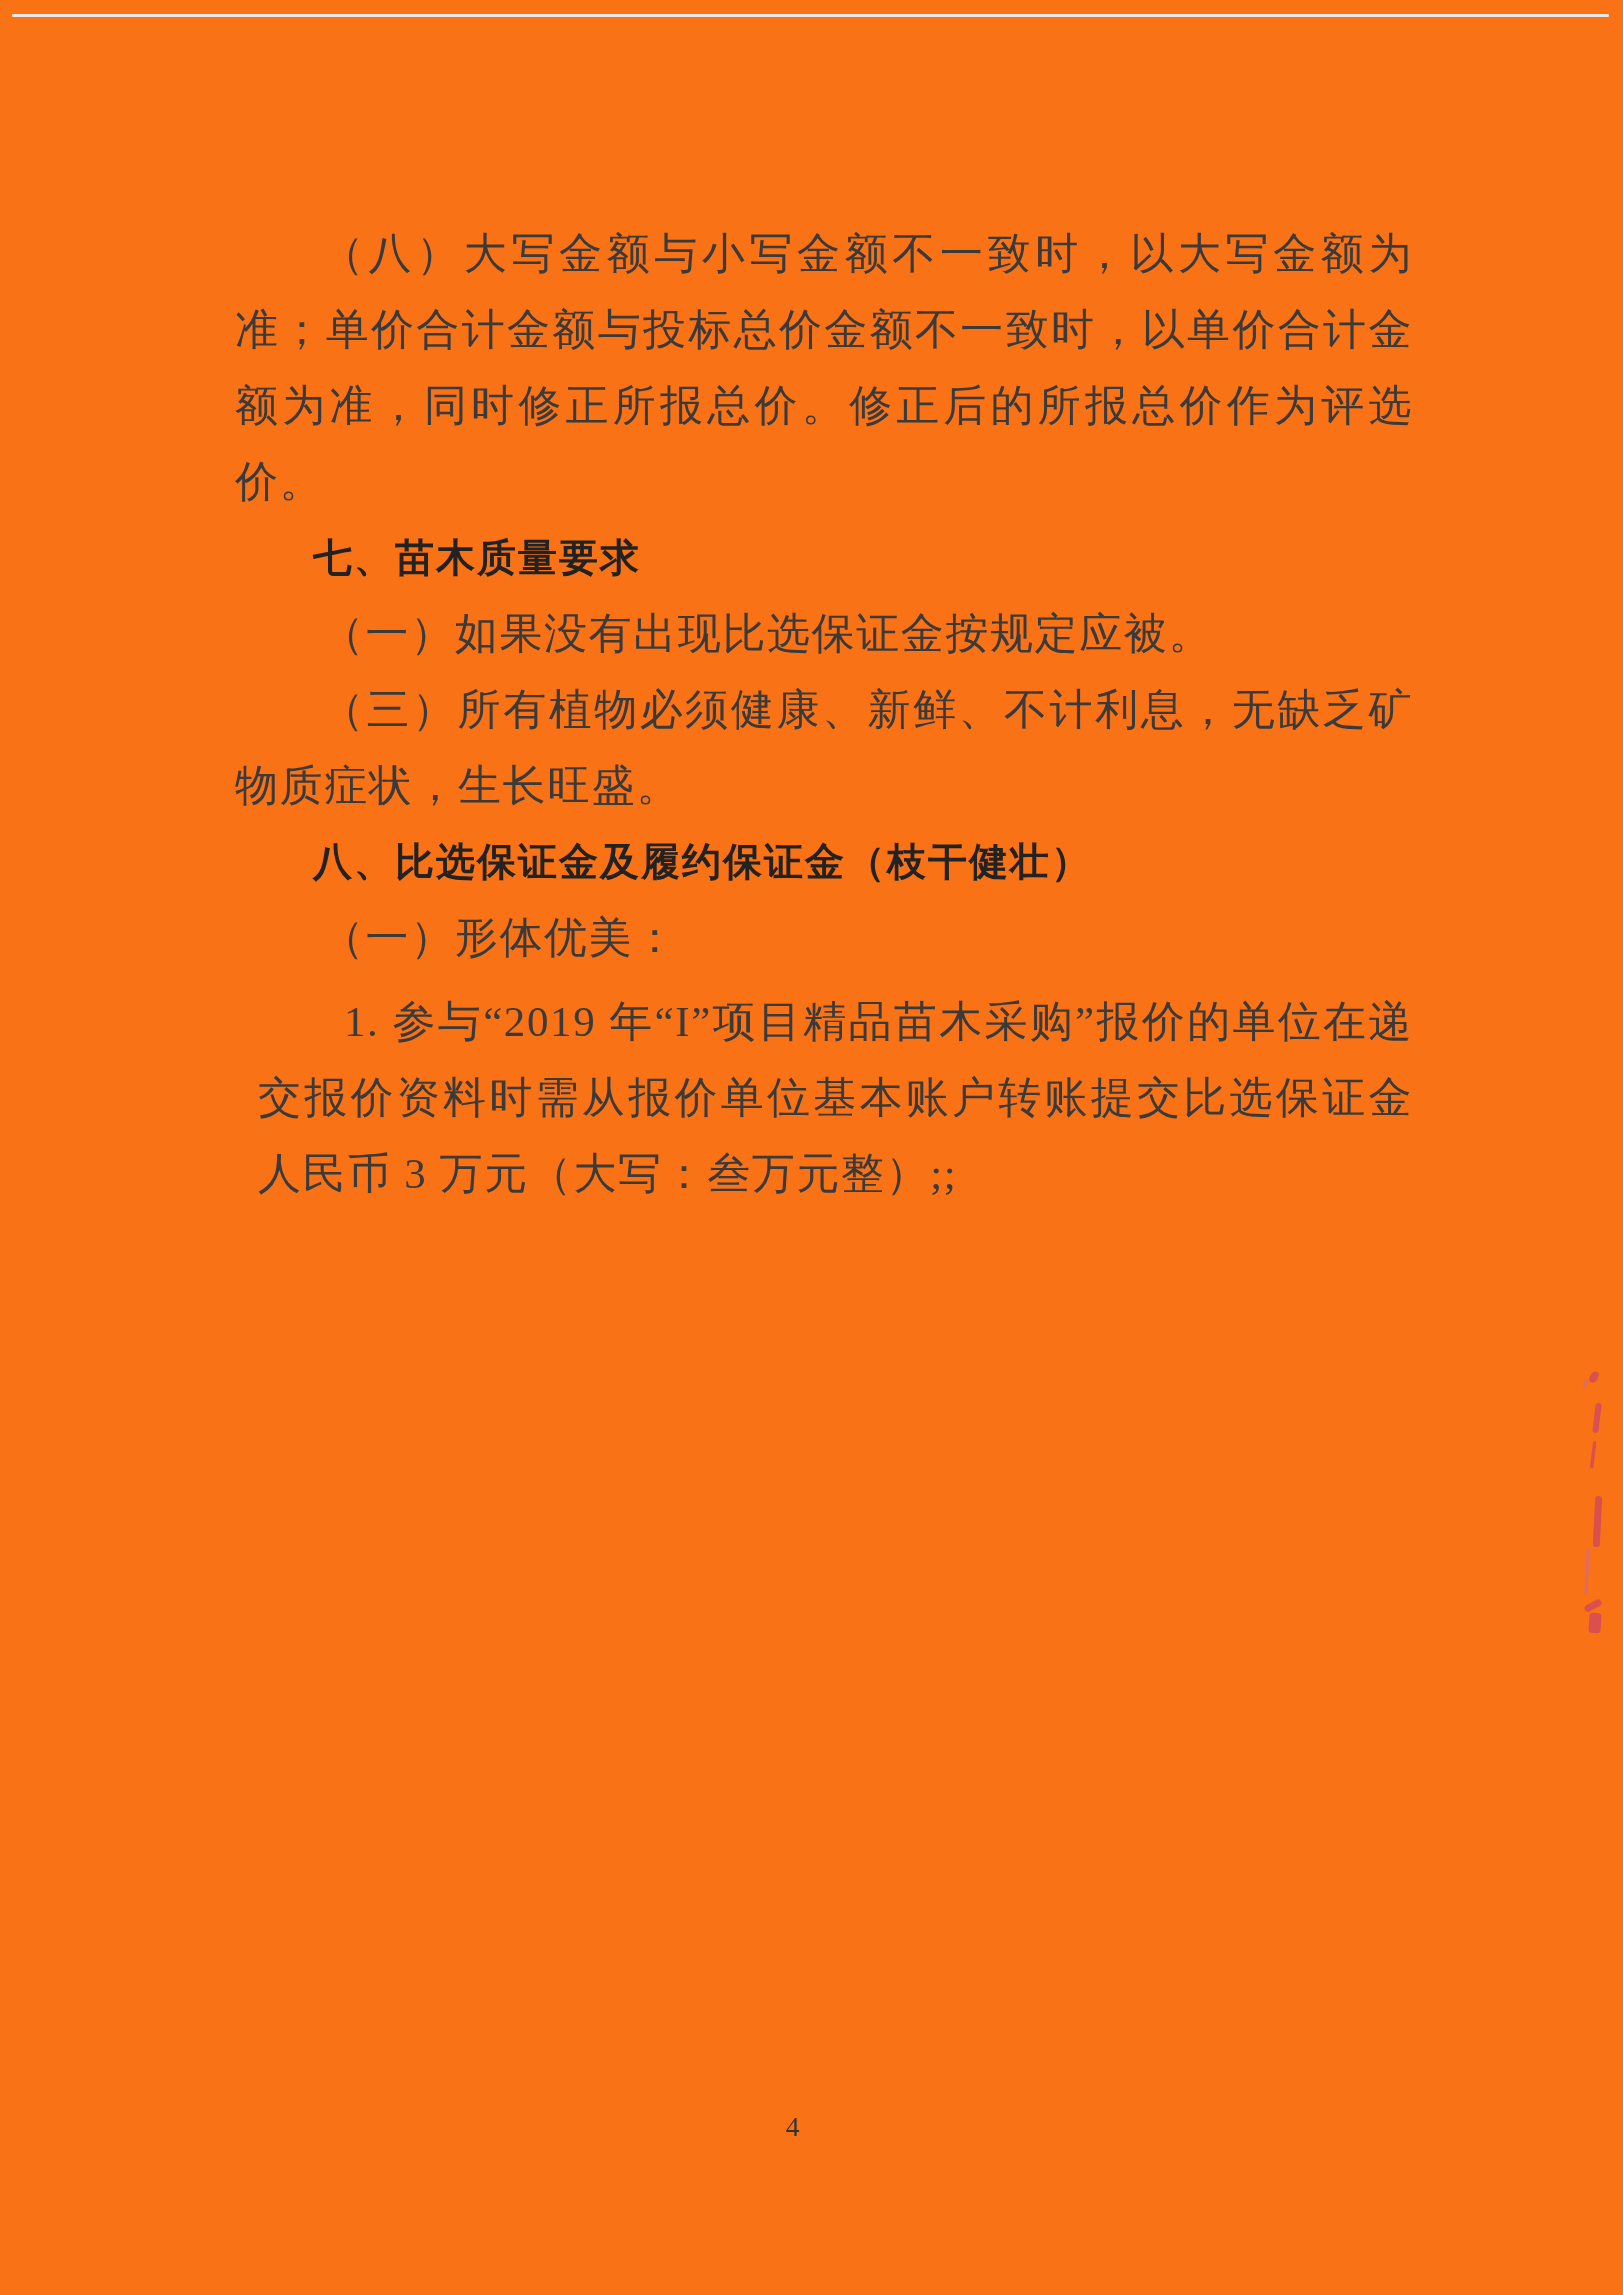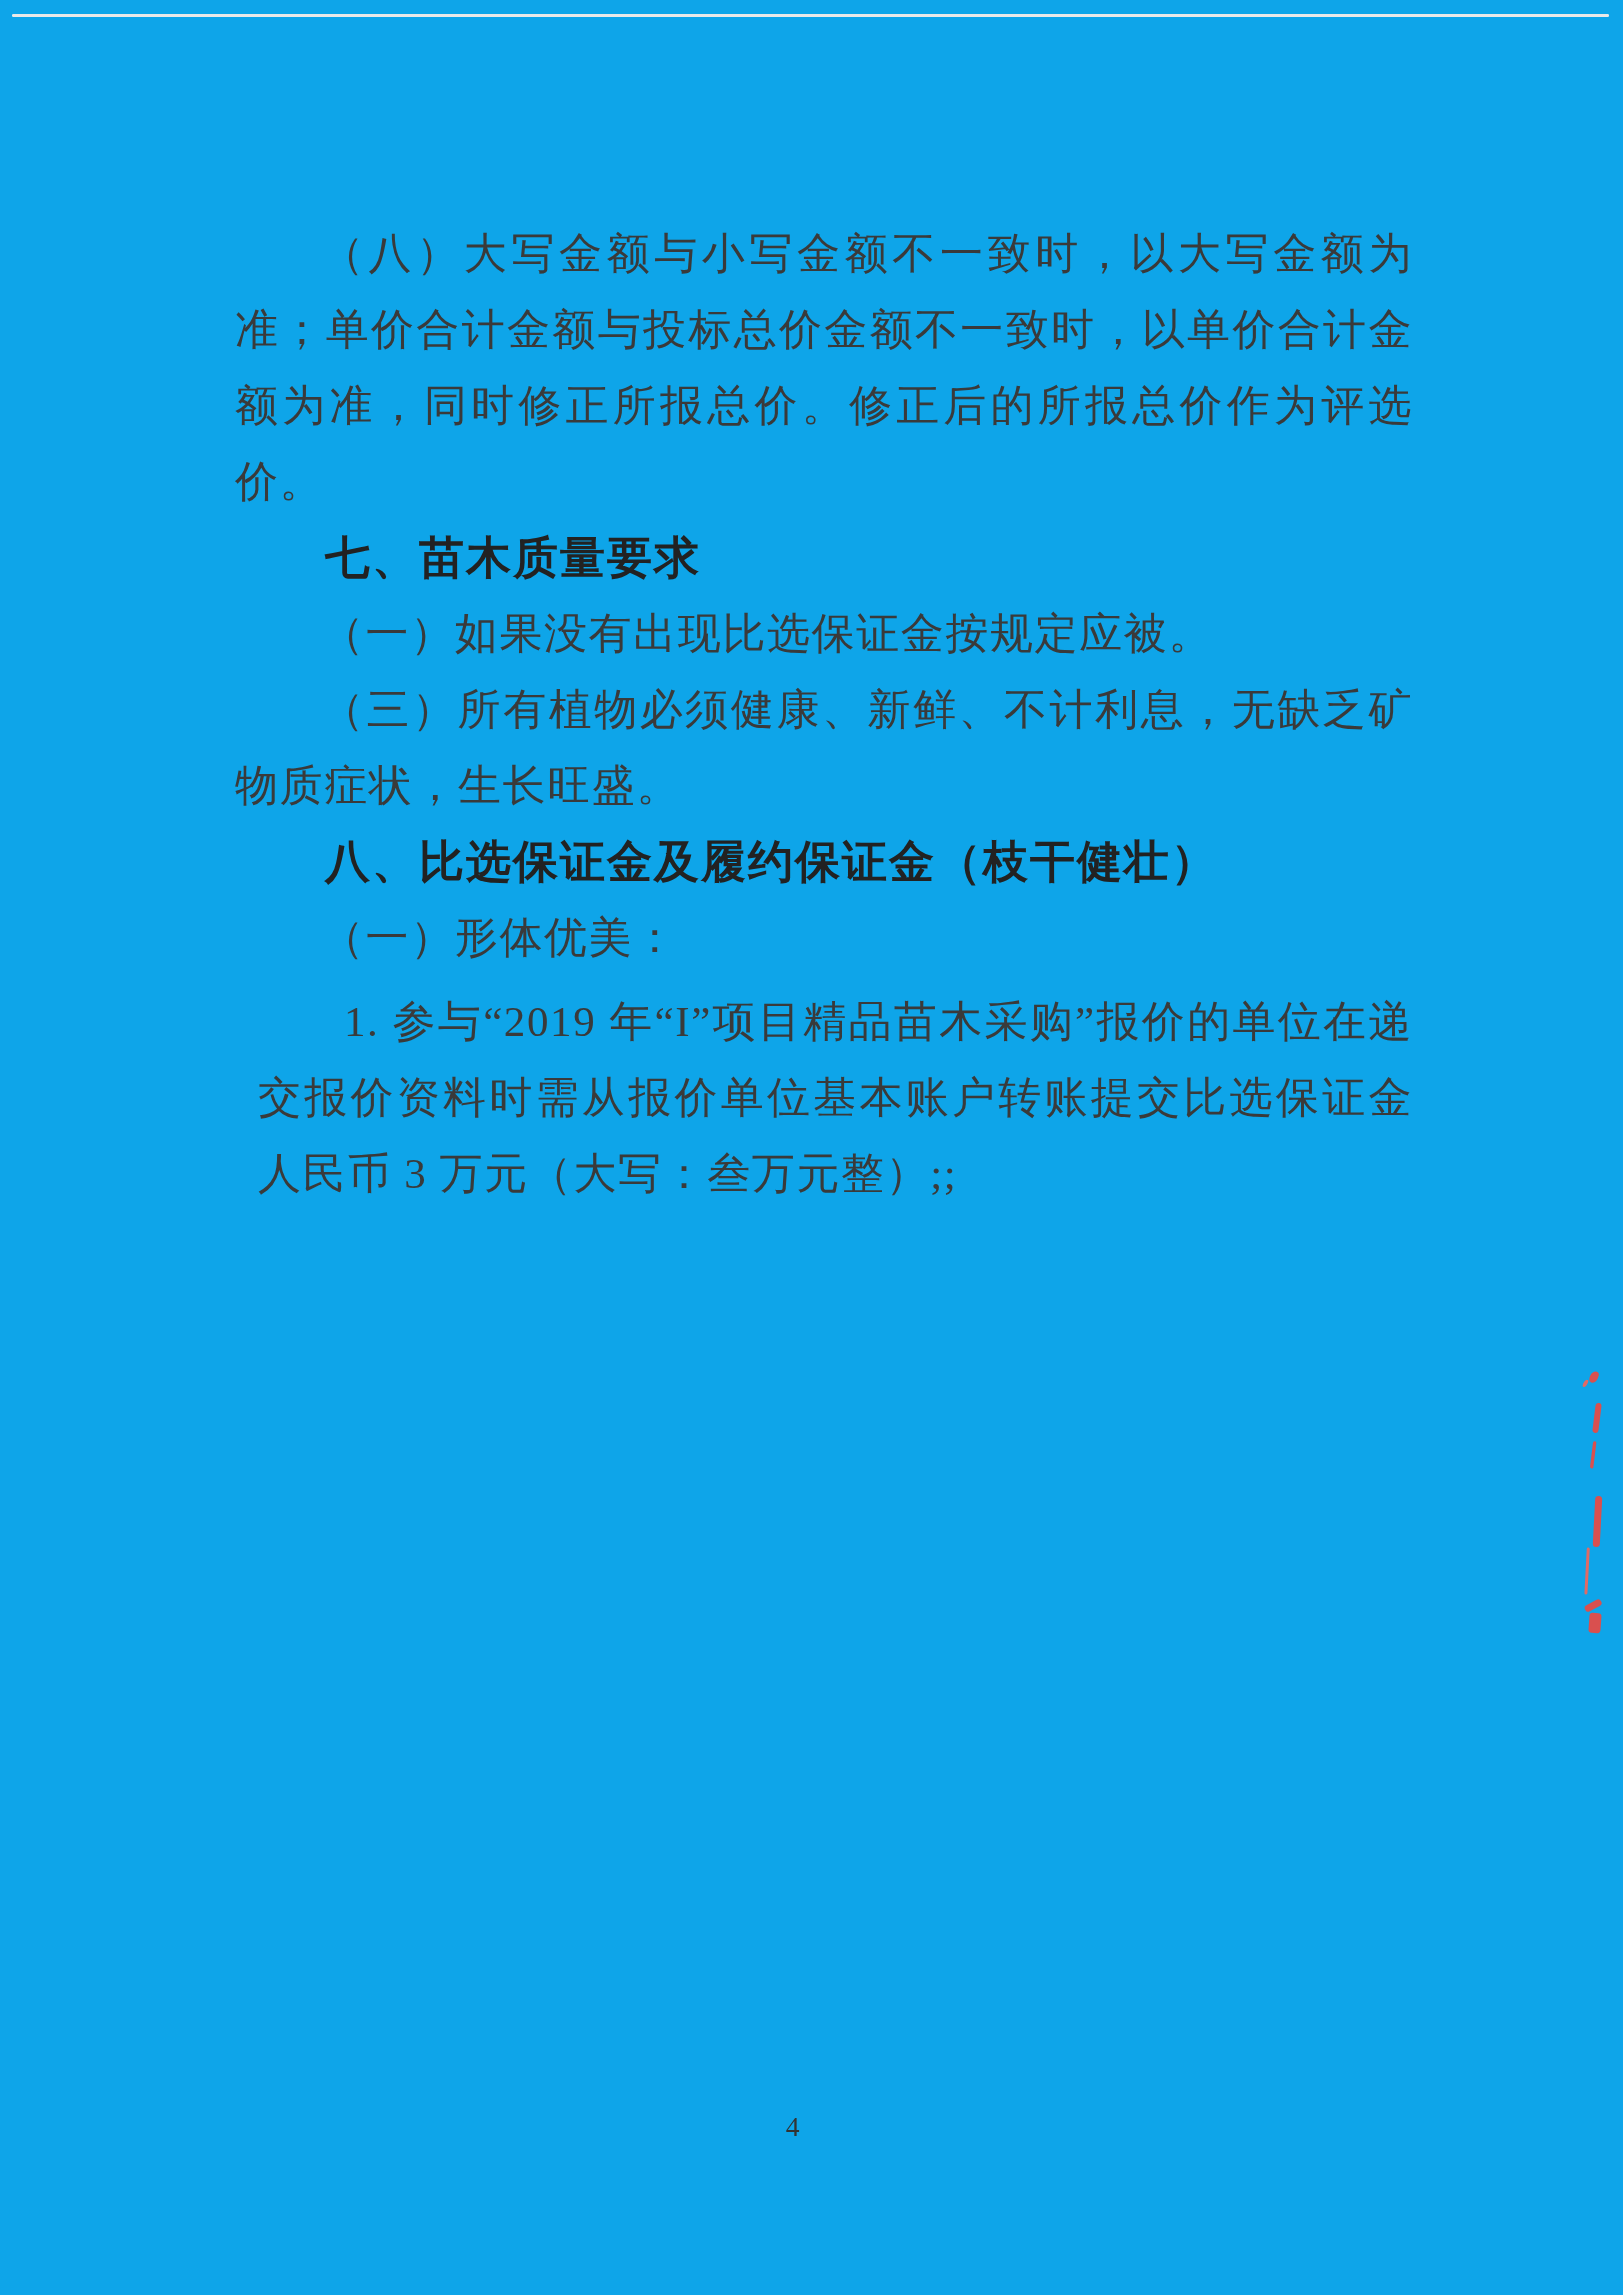--- a/index.html
+++ b/index.html
@@ -10,21 +10,21 @@
   body {
     width: 1623px;
     height: 2295px;
     position: relative;
     overflow: hidden;
     font-family: "Liberation Serif", serif;
   }
   .page {
     position: absolute;
     inset: 0;
-    background: #0ea5e9;
+    background: #f97316;
   }
   
   .scan-line {
     position: absolute;
     top: 14.4px;
     left: 11.8px;
     width: 1597px;
     height: 2.6px;
     background: #e9e9e9;
     border-radius: 1.3px;
@@ -42,21 +42,21 @@
   }
   .content p {
     margin: 0;
     text-indent: 2em;
   }
   .content h2 {
     margin: 0;
     text-indent: 2em;
     font-family: "Liberation Sans", sans-serif;
     font-weight: 700;
-    font-size: 45px;
+    font-size: 39px;
     line-height: 76px;
     letter-spacing: 2px;
     color: #222222;
   }
   .content p.gap-sm { margin-top: 7.8px; margin-left: 23px; }
   .content p.gap-md { margin-top: 13px; }
   .page-num {
     position: absolute;
     top: 2111px;
     left: 0;

